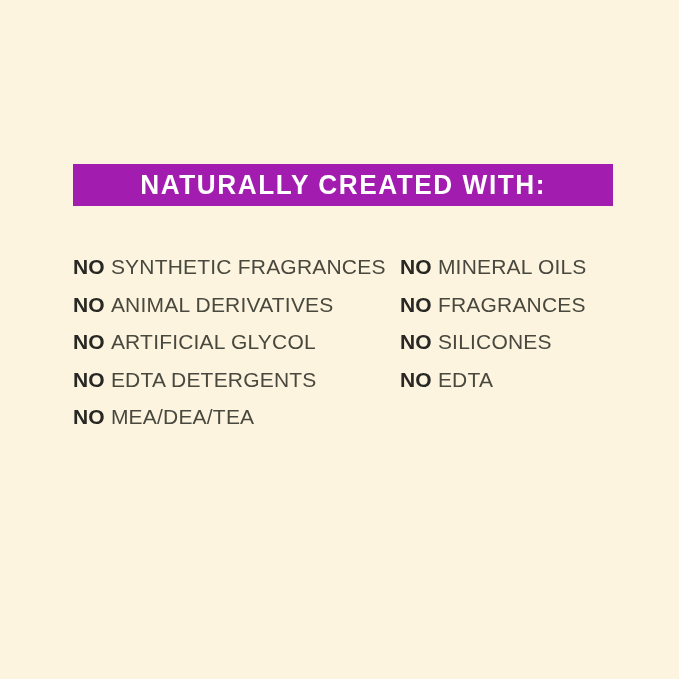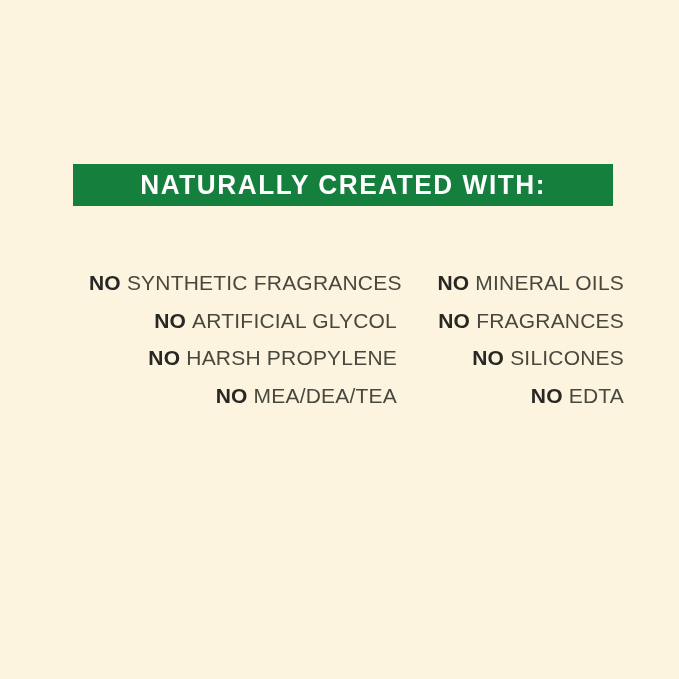--- a/index.html
+++ b/index.html
@@ -23,21 +23,21 @@
     box-sizing: border-box;
   }
 
   
   .banner {
     position: absolute;
     left: 73px;
     top: 164px;
     width: 540px;
     height: 42px;
-    background: #15803d;
+    background: #a21caf;
     display: flex;
     align-items: center;
     justify-content: center;
     box-sizing: border-box;
   }
 
   .banner-title {
     color: #ffffff;
     font-family: "Liberation Sans", sans-serif;
     font-size: 27px;
@@ -60,23 +60,22 @@
 
   .column {
     position: absolute;
     top: 0;
   }
   .column.left  { left: 73px;  width: 340px; }
   .column.right { left: 400px; width: 240px; }
 
   .list {
     list-style: none;
-    margin: 16px;
+    margin: 0;
     padding: 0;
-    text-align: right;
   }
 
   .list-item {
     height: 37.5px;
     line-height: 37.5px;
     white-space: nowrap;
     font-size: 21px;
     letter-spacing: 0.15px;
   }
 
@@ -104,25 +103,29 @@
   <div class="lists">
 
     <div class="column left">
       <ul class="list">
         <li class="list-item">
           <span class="no-word">NO</span>
           <span class="item-label">SYNTHETIC FRAGRANCES</span>
         </li>
         <li class="list-item">
           <span class="no-word">NO</span>
+          <span class="item-label">ANIMAL DERIVATIVES</span>
+        </li>
+        <li class="list-item">
+          <span class="no-word">NO</span>
           <span class="item-label">ARTIFICIAL GLYCOL</span>
         </li>
         <li class="list-item">
           <span class="no-word">NO</span>
-          <span class="item-label">HARSH PROPYLENE</span>
+          <span class="item-label">EDTA DETERGENTS</span>
         </li>
         <li class="list-item">
           <span class="no-word">NO</span>
           <span class="item-label">MEA/DEA/TEA</span>
         </li>
       </ul>
     </div>
 
     <div class="column right">
       <ul class="list">

